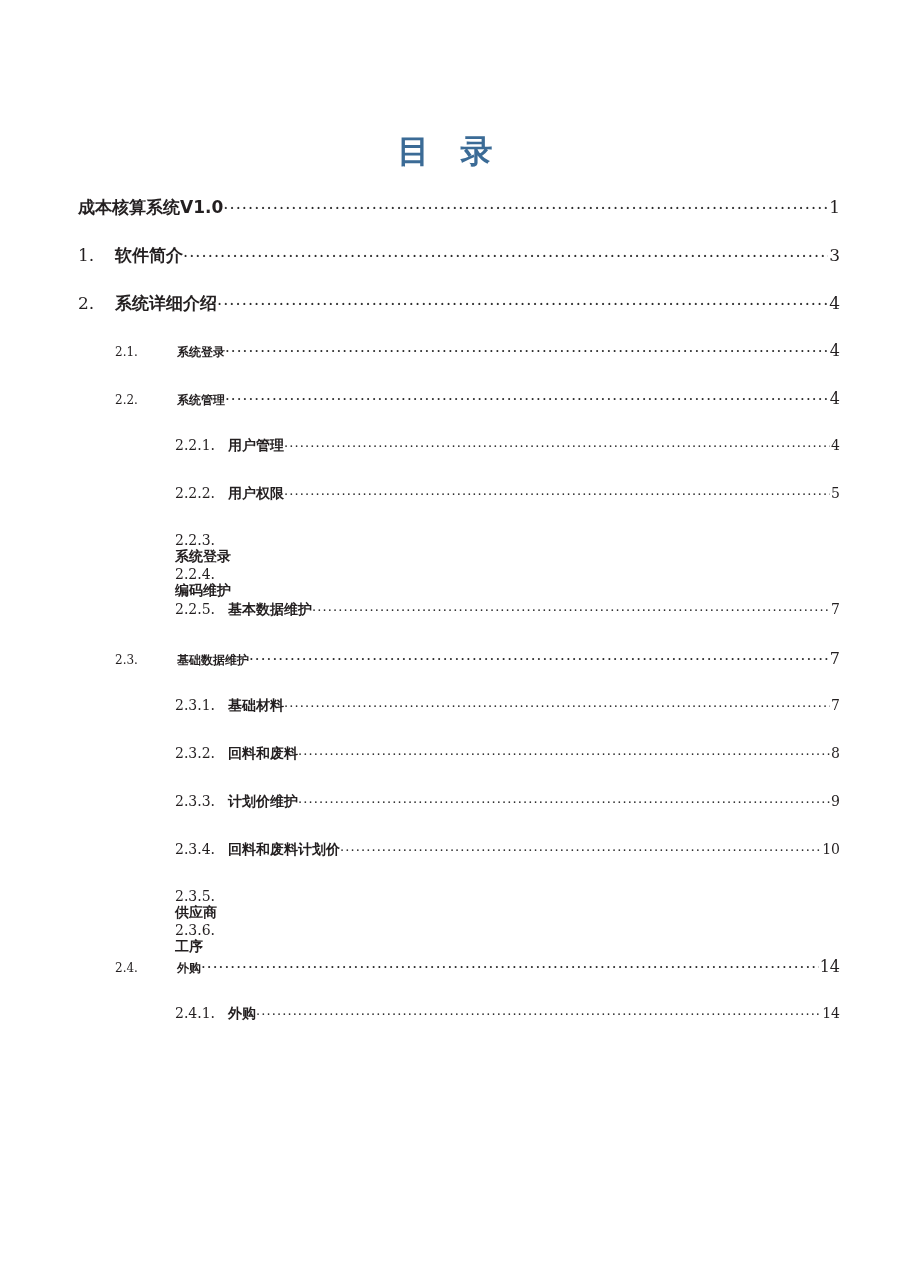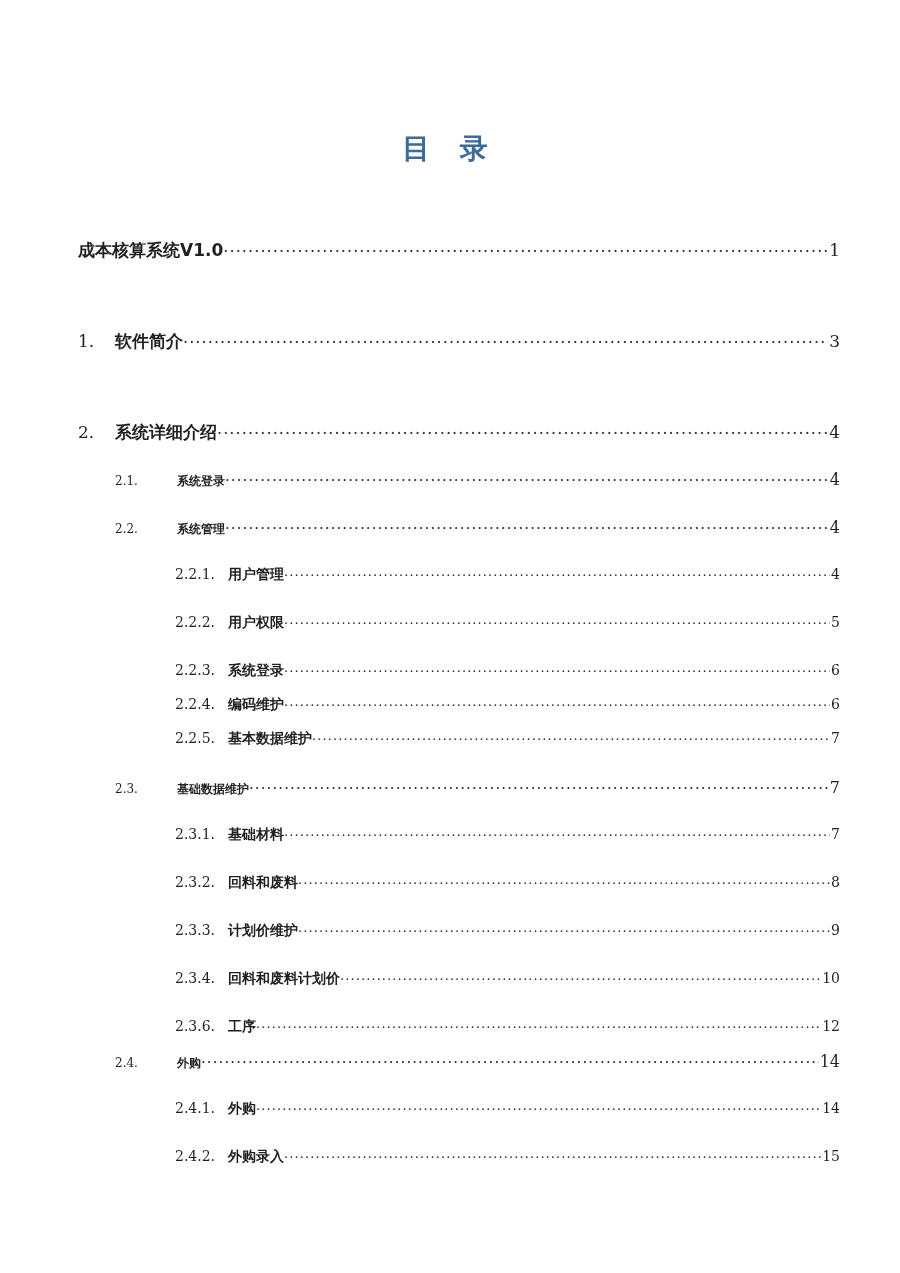--- a/index.html
+++ b/index.html
@@ -25,21 +25,21 @@
   }
 
   
   .toc-title {
     position: absolute;
     left: 0;
     top: 130px;
     width: 900px;
     text-align: center;
     font-family: "DejaVu Sans", "Liberation Sans", sans-serif;
-    font-size: 28px;
+    font-size: 32px;
     font-weight: 700;
     letter-spacing: 10px;
     color: #3b6b96;
     white-space: pre;
   }
 
   
   .toc-list {
     position: absolute;
     left: 0;
@@ -95,21 +95,20 @@
     font-family: "DejaVu Serif", "Liberation Serif", serif;
     text-align: right;
     padding-left: 1px;
   }
 
   
   .lvl1 {
     padding-left: 78px;
     font-size: 17px;
     height: 48px;
-    margin-top: 43px;
   }
   .lvl1 .toc-num {
     font-size: 17px;
     width: 37px;
   }
   .lvl1 .toc-text { font-size: 17px; }
   .lvl1 .toc-page { font-size: 17px; }
   .lvl1 .toc-leader::after { font-size: 16px; }
 
   
@@ -140,21 +139,21 @@
   .lvl3 .toc-num {
     font-size: 14px;
     width: 53px;
     margin-left: 20px;
   }
   .lvl3 .toc-text { font-size: 14px; }
   .lvl3 .toc-page { font-size: 14px; }
   .lvl3 .toc-leader::after { font-size: 13px; }
 
   
-  .tight { height: 34px; }
+  .tight { height: 34px; flex-direction: column; }
 </style>
 </head>
 <body>
 
 <div class="page">
 
   <div class="toc-title">目 录</div>
 
   <div class="toc-list" id="toc-list">
       <div class="toc-entry lvl1 nonum">
@@ -241,38 +240,38 @@
         <span class="toc-leader"></span>
         <span class="toc-page">9</span>
       </div>
       <div class="toc-entry lvl3">
         <span class="toc-num">2.3.4.</span>
         <span class="toc-text">回料和废料计划价</span>
         <span class="toc-leader"></span>
         <span class="toc-page">10</span>
       </div>
       <div class="toc-entry lvl3 tight">
+        <span class="toc-num">2.3.5.</span>
+        <span class="toc-text">供应商</span>
+        <span class="toc-leader"></span>
+        <span class="toc-page">11</span>
+      </div>
+      <div class="toc-entry lvl3 tight">
         <span class="toc-num">2.3.6.</span>
         <span class="toc-text">工序</span>
         <span class="toc-leader"></span>
         <span class="toc-page">12</span>
       </div>
       <div class="toc-entry lvl2">
         <span class="toc-num">2.4.</span>
         <span class="toc-text">外购</span>
         <span class="toc-leader"></span>
         <span class="toc-page">14</span>
       </div>
       <div class="toc-entry lvl3">
         <span class="toc-num">2.4.1.</span>
         <span class="toc-text">外购</span>
         <span class="toc-leader"></span>
         <span class="toc-page">14</span>
       </div>
-      <div class="toc-entry lvl3">
-        <span class="toc-num">2.4.2.</span>
-        <span class="toc-text">外购录入</span>
-        <span class="toc-leader"></span>
-        <span class="toc-page">15</span>
-      </div>
     </div>
 
 </div>
 
 </body></html>

